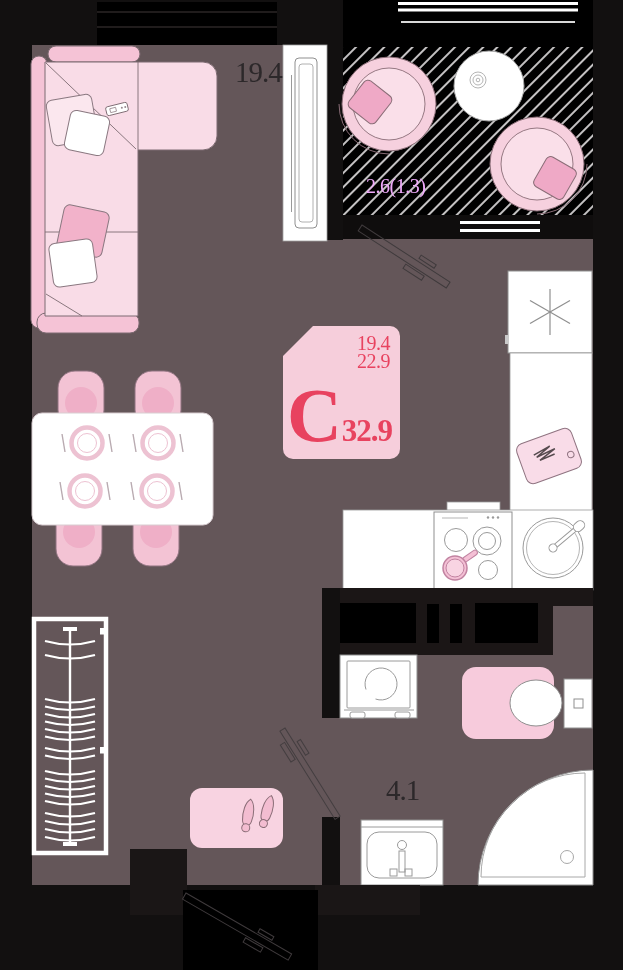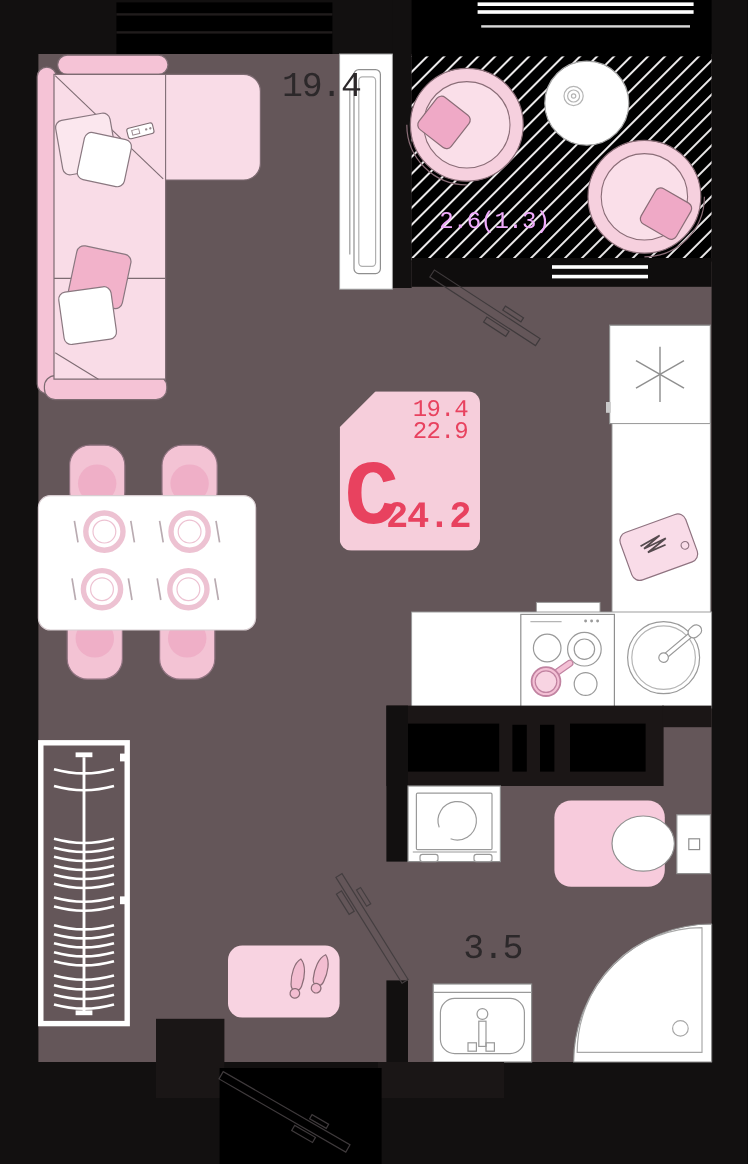--- a/index.html
+++ b/index.html
@@ -1,19 +1,19 @@
 <!DOCTYPE html>
 <html><head>
 <meta charset="utf-8">
 <style>
   html,body{margin:0;padding:0;background:#000;}
   #plan{
     position:relative;width:623px;height:970px;overflow:hidden;
     background:#0b0909;
-    font-family:Liberation Mono, monospace;
+    font-family:Liberation Serif, serif;
   }
   #plan svg{position:absolute;left:0;top:0;}
   .label{position:absolute;line-height:1;white-space:nowrap;}
   .room-label{font-size:29px;font-weight:500;letter-spacing:-1px;color:#2c282a;}
   .balcony-label{font-size:20px;font-weight:500;letter-spacing:-0.5px;color:#f0abfc;}
   .badge{
     position:absolute;left:283px;top:326px;width:117px;height:133px;
     background:#f6cedb;border-radius:10px;
     clip-path:polygon(0px 30px,30px 0px,100% 0%,100% 100%,0% 100%);
   }
@@ -311,23 +311,23 @@
       <rect x="74" y="9" width="20" height="5" fill="none" stroke="#3f3a3c"></rect>
       <rect x="82" y="-6" width="16" height="4" fill="none" stroke="#3f3a3c"></rect>
     </g>
   </g>
 </svg>
 
 <div class="label room-label" style="left:235px;top:58px;">19.4</div>
 
 <div class="label balcony-label" style="left:366px;top:176px;">2.6(1.3)</div>
 
-<div class="label room-label" style="left:386px;top:776px;">3.5</div>
+<div class="label room-label" style="left:386px;top:776px;">4.1</div>
 
 <div class="badge">
   <div class="b-top">
     <div>19.4</div>
     <div>22.9</div>
   </div>
   <div class="b-letter">С</div>
-  <div class="b-total">24.2</div>
+  <div class="b-total">32.9</div>
 </div>
 </div>
 
 </body></html>

